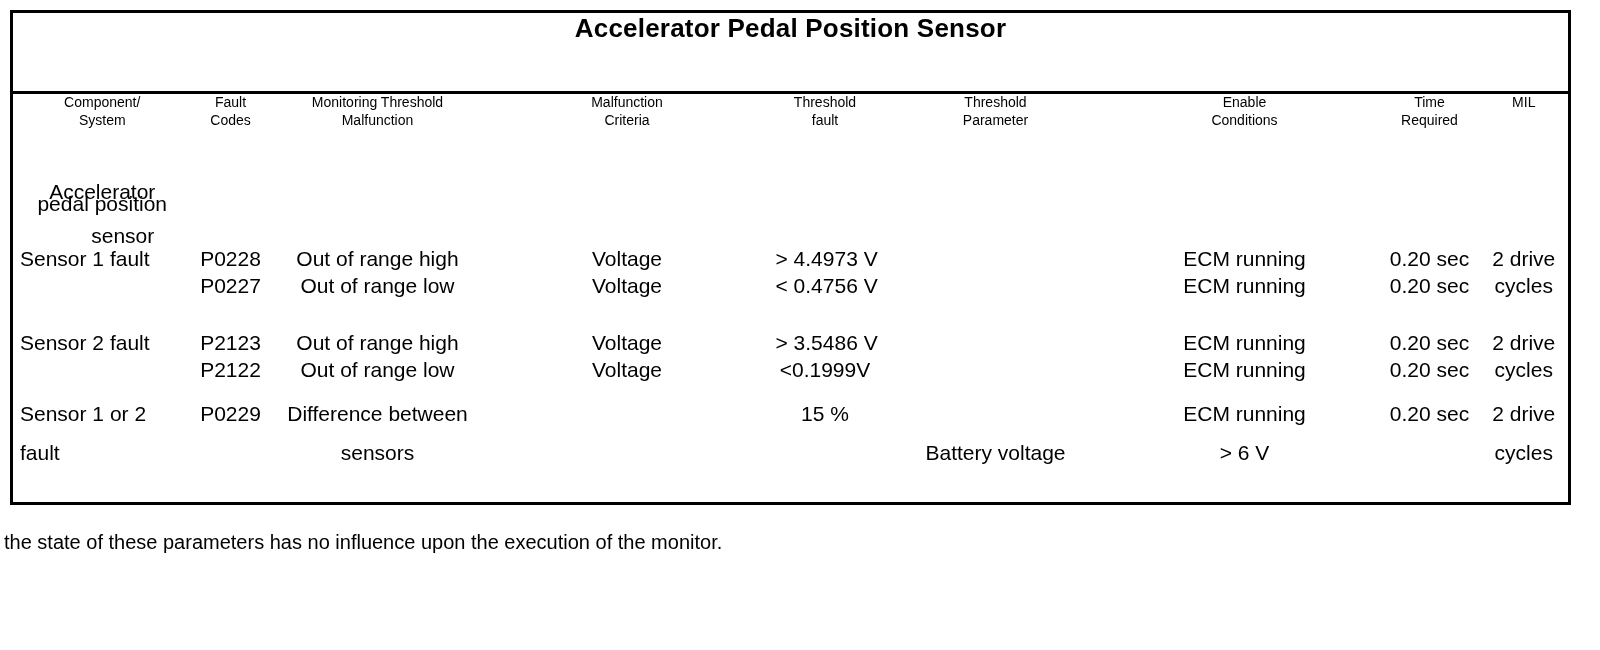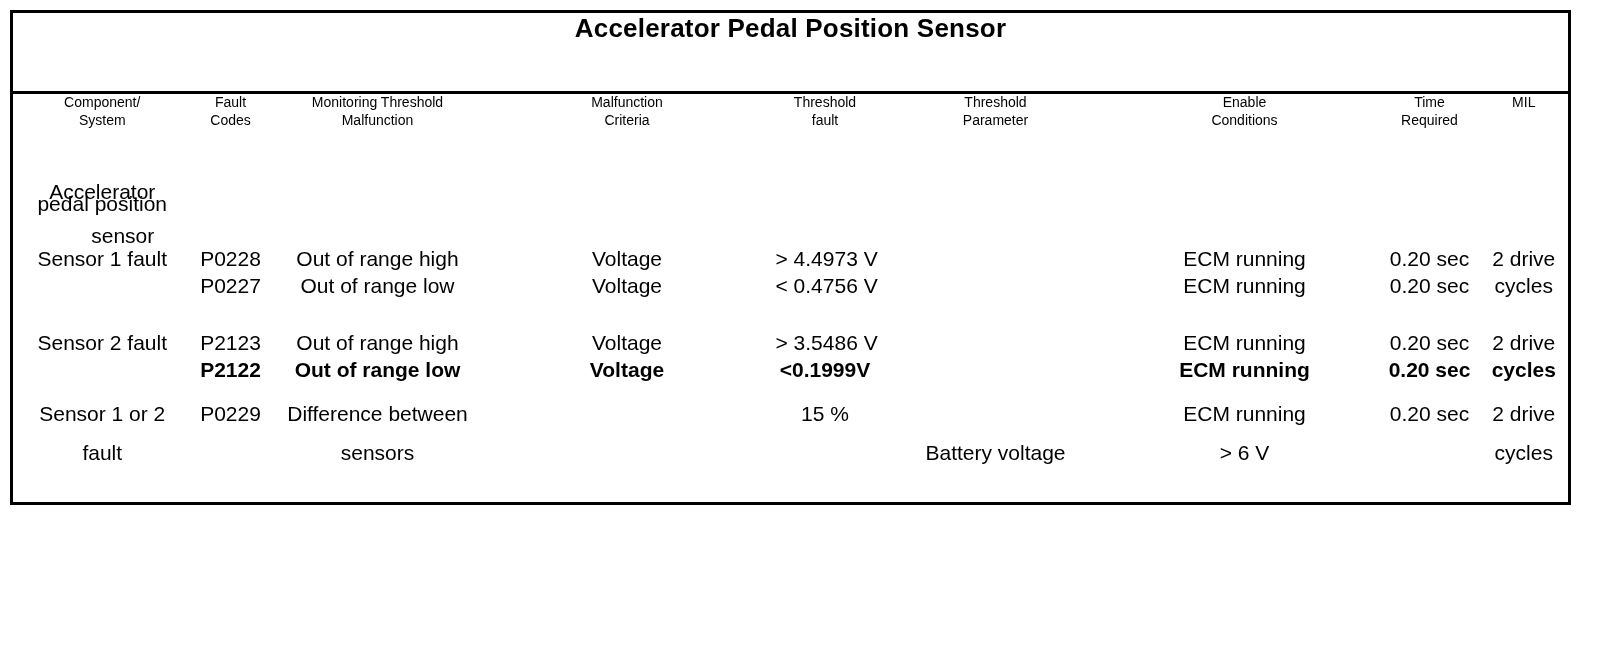--- a/index.html
+++ b/index.html
@@ -80,30 +80,30 @@
     position: absolute;
     left: 0;
     right: 0;
     font-size: 21px;
     line-height: 22px;
     white-space: nowrap;
     padding: 0 7px;
     box-sizing: border-box;
   }
   .c  { text-align: center; }
-  .r  { text-align: center; }
+  .r  { text-align: left; }
 
   
   .y0  { top: 4px;   }   
   .y1  { top: 16px;  }   
   .y2  { top: 48px; padding-left: 48px;  }   
   .y3  { top: 71px;  }   
   .y4  { top: 98px;  }   
   .y5  { top: 155px; }   
-  .y6  { top: 182px; font-weight: bold; }   
+  .y6  { top: 182px; }   
   .y7  { top: 226px; }   
   .y8  { top: 265px; }   
 
   
   .note {
     position: absolute;
     left: 4px;
     top: 530px;
     width: 1580px;
     font-size: 20px;
@@ -247,15 +247,16 @@
         <div class="ln c y6">cycles</div>
         <div class="ln c y7">2 drive</div>
         <div class="ln c y8">cycles</div>
       </td>
 
     </tr>
   </tbody>
     </table>
 
   <div class="note">
+    <span>the state of these parameters has no influence upon the execution of the monitor.</span>
   </div>
 
 </div>
 
 </body></html>

